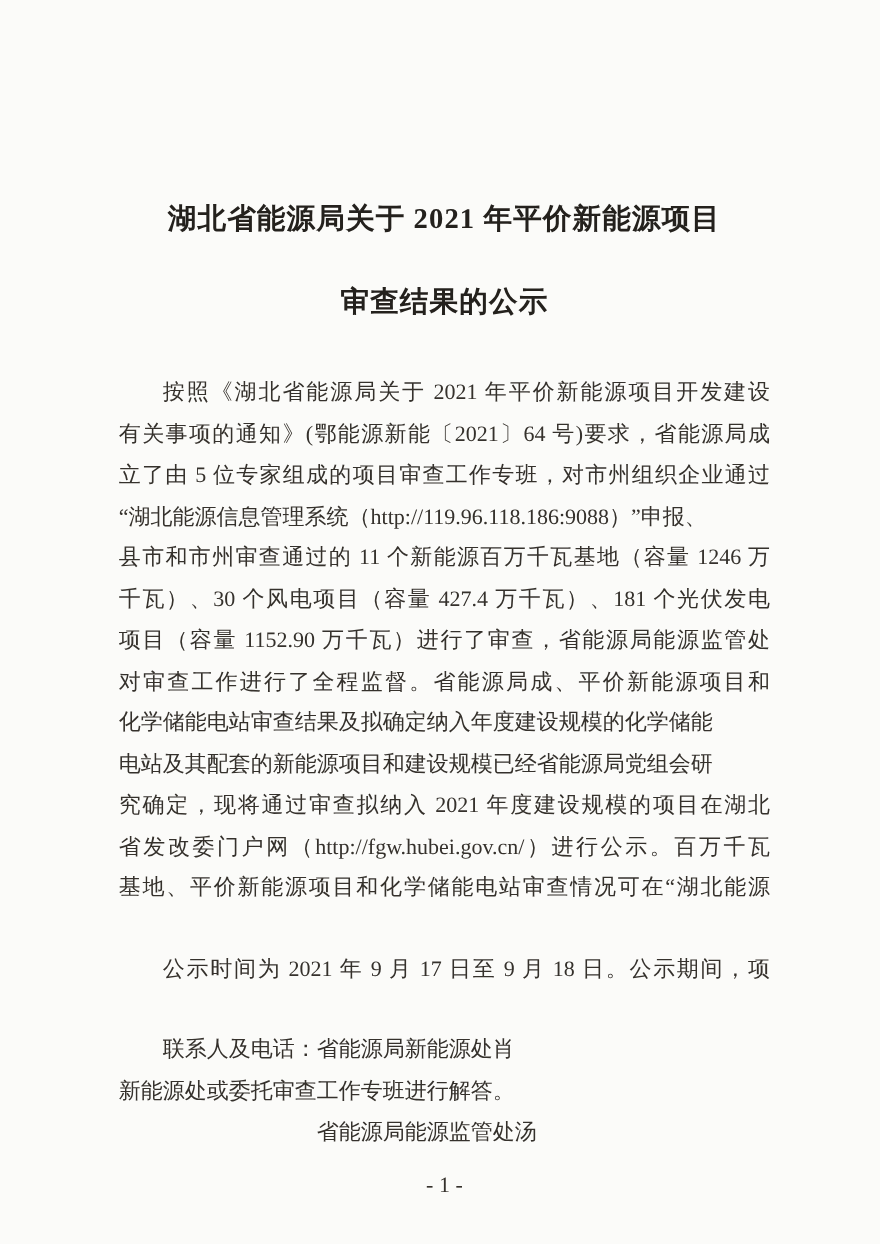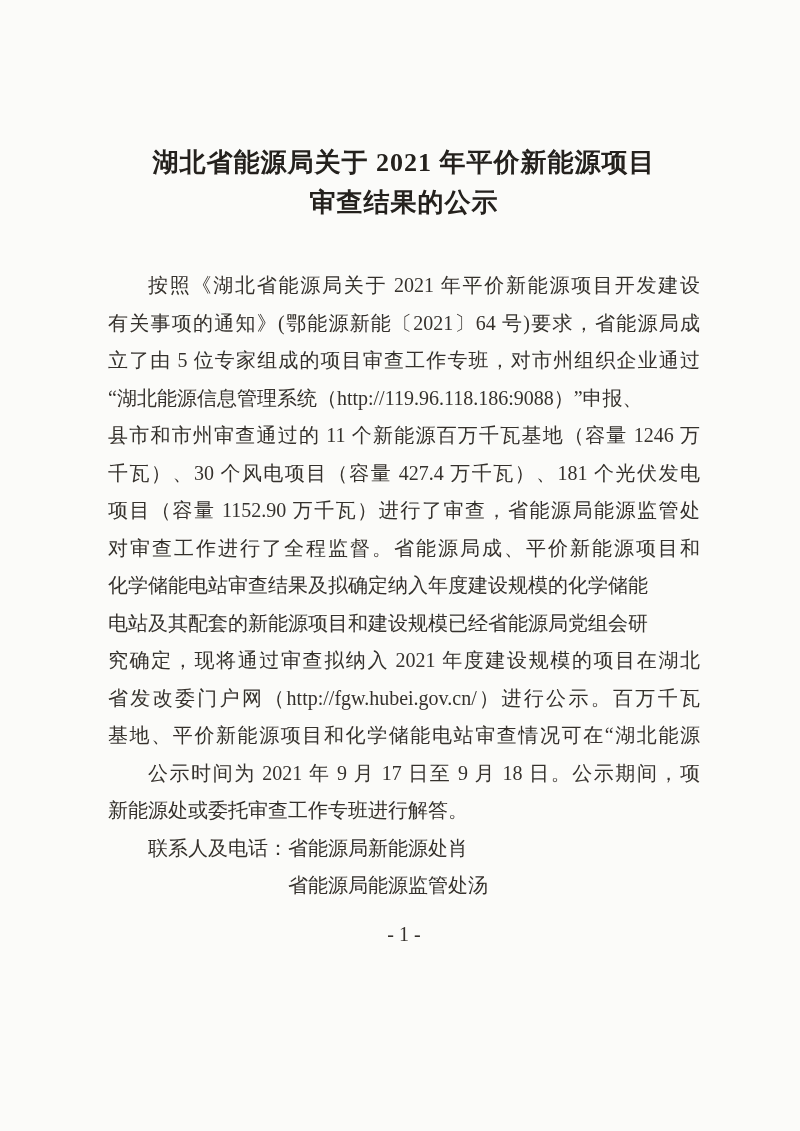--- a/index.html
+++ b/index.html
@@ -20,33 +20,33 @@
   }
   .title {
     margin: 0;
     text-align: center;
     font-size: 26px;
     line-height: 40px;
     font-weight: 700;
     color: #24211d;
     letter-spacing: 1px;
   }
-  .title .tline { display: block; white-space: nowrap; }
+  .title .tline { display: block; white-space: nowrap; margin-top: 36px; }
   .body {
     margin-top: 44px;
     font-size: 20px;
     line-height: 37.5px;
   }
   .ln {
     margin: 0;
     height: 37.5px;
     overflow: hidden;
   }
   .fill { text-align: justify; text-align-last: justify; }
-  .ind2 { text-indent: 2em; }
+  .ind2 { text-indent: 2em; margin-top: 36px; }
   .pad9 { padding-left: 9em; }
   .pageno {
     margin-top: 18px;
     text-align: center;
     font-size: 20px;
     color: #35312c;
   }
 </style>
 </head>
 <body>
@@ -66,20 +66,20 @@
     <p class="ln fill">县市和市州审查通过的 11 个新能源百万千瓦基地（容量 1246 万</p>
     <p class="ln fill">千瓦）、30 个风电项目（容量 427.4 万千瓦）、181 个光伏发电</p>
     <p class="ln fill">项目（容量 1152.90 万千瓦）进行了审查，省能源局能源监管处</p>
     <p class="ln fill">对审查工作进行了全程监督。省能源局成、平价新能源项目和</p>
     <p class="ln">化学储能电站审查结果及拟确定纳入年度建设规模的化学储能</p>
     <p class="ln">电站及其配套的新能源项目和建设规模已经省能源局党组会研</p>
     <p class="ln fill">究确定，现将通过审查拟纳入 2021 年度建设规模的项目在湖北</p>
     <p class="ln fill">省发改委门户网（http://fgw.hubei.gov.cn/）进行公示。百万千瓦</p>
     <p class="ln fill">基地、平价新能源项目和化学储能电站审查情况可在“湖北能源</p>
     <p class="ln fill ind2">公示时间为 2021 年 9 月 17 日至 9 月 18 日。公示期间，项</p>
+    <p class="ln ind2">联系人及电话：省能源局新能源处肖</p>
     <p class="ln">新能源处或委托审查工作专班进行解答。</p>
-    <p class="ln ind2">联系人及电话：省能源局新能源处肖</p>
     <p class="ln pad9">省能源局能源监管处汤</p>
   </div>
 
   <div class="pageno">- 1 -</div>
 
 </div>
 
 </body></html>

